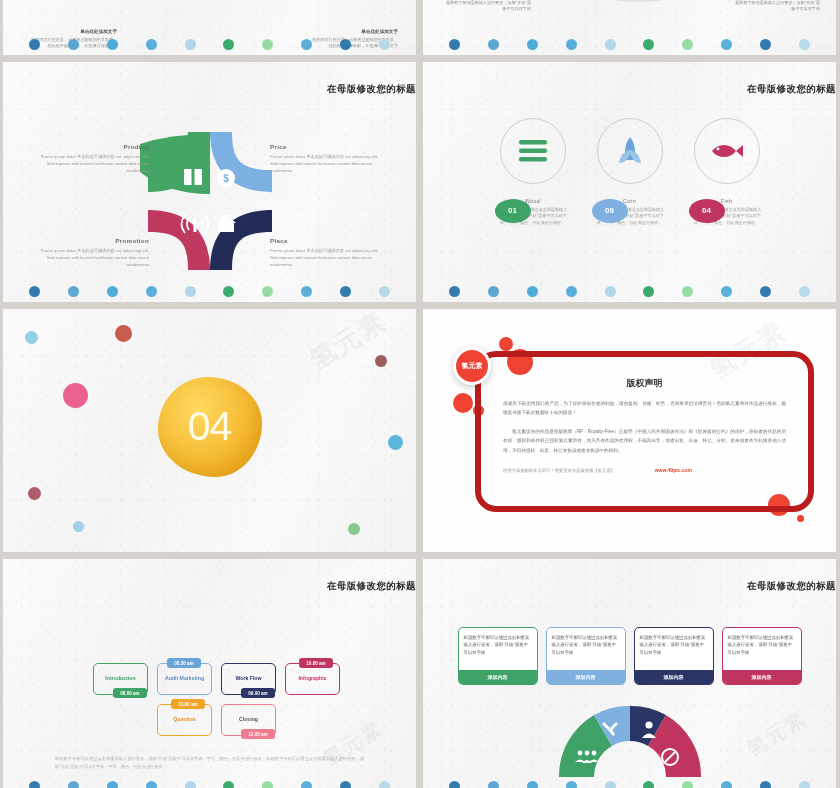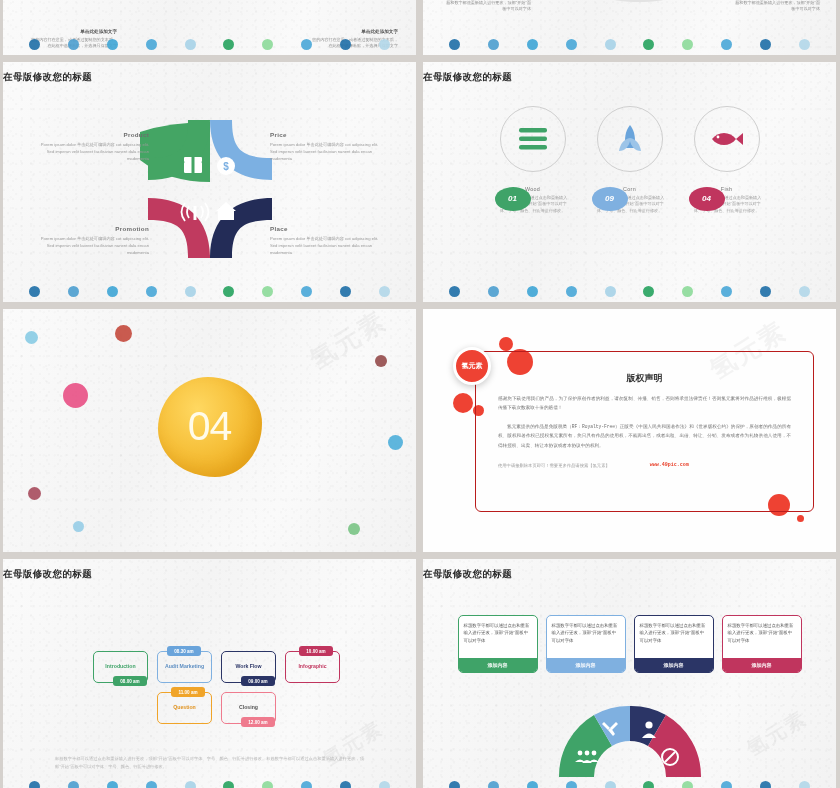--- a/index.html
+++ b/index.html
@@ -24,25 +24,25 @@
     background:
       radial-gradient(circle at 12% 22%, rgba(0,0,0,.020) 0 1px, transparent 1.5px),
       radial-gradient(circle at 38% 64%, rgba(0,0,0,.018) 0 1px, transparent 1.5px),
       radial-gradient(circle at 70% 30%, rgba(0,0,0,.016) 0 1px, transparent 1.5px),
       radial-gradient(circle at 88% 80%, rgba(0,0,0,.020) 0 1px, transparent 1.5px),
       linear-gradient(118deg, #fbfbfb 0%, #f4f4f4 40%, #fafafa 70%, #f2f2f2 100%);
     background-size: 9px 9px, 13px 13px, 11px 11px, 15px 15px, 100% 100%;
   }
   .slide.plain { background: #fefefe; }
   .slide-title {
-    text-align: left;
+    text-align: right;
     font-size: 9.5px;
     font-weight: bold;
     color: #2b2b2b;
-    padding-top: 9px;
+    padding-top: 21px;
     letter-spacing: .4px;
   }
   
   .wm {
     position: absolute;
     color: rgba(0,0,0,.045);
     font-size: 26px;
     font-weight: bold;
     transform: rotate(-32deg);
     pointer-events: none;
@@ -78,21 +78,21 @@
   .circ-item { width: 86px; position: relative; }
   .ring {
     width: 66px; height: 66px; border-radius: 50%;
     border: 1px solid #cfcfcf; margin: 0 auto;
     display: flex; align-items: center; justify-content: center;
   }
   .num-badge {
     position: absolute; left: 5px; bottom: 4px;
     width: 36px; height: 24px; border-radius: 50%;
     color: #fff; font-size: 8px; font-weight: bold;
-    display: flex; align-items: center; justify-content: center; font-style: italic;
+    display: flex; align-items: center; justify-content: center;
   }
   .circ-cap { text-align: center; margin-top: 14px; font-size: 5.4px; color: #777; letter-spacing: .3px; }
   .circ-body { text-align: center; font-size: 4.1px; color: #9b9b9b; line-height: 1.65; margin-top: 2.5px; padding: 0 8px; }
 
   
   .blob-wrap { position: relative; height: 100%; display: flex; flex-direction: column; align-items: center; justify-content: center; }
   .blob {
     width: 104px; height: 100px;
     background: radial-gradient(ellipse at 38% 32%, #ffd861 0%, #f7c23d 42%, #eeac1e 78%, #e9a319 100%);
     border-radius: 48% 52% 45% 55% / 52% 46% 54% 48%;
@@ -100,21 +100,21 @@
     margin-top: -8px;
     box-shadow: inset -6px -8px 14px rgba(190,120,10,.2);
   }
   .blob-num { color: #fffbe9; font-size: 41px; font-weight: 300; letter-spacing: -1px; }
   .sec-title { margin-top: 14px; font-size: 17px; color: #2f2f2f; font-weight: bold; letter-spacing: 1px; }
   .splat { position: absolute; border-radius: 50%; filter: blur(.4px); }
 
   
   .cp-card {
     position: absolute; left: 52px; top: 42px; right: 22px; bottom: 40px;
-    border: 1px solid #b91c1c; border-radius: 6px; background: transparent; font-family: Liberation Mono, monospace;
+    border: 6px solid #b91c1c; border-radius: 21px; background: transparent;
   }
   .cp-h { text-align: center; font-size: 9px; font-weight: bold; color: #333; margin-top: 20px; }
   .cp-p { font-size: 4.6px; color: #6f6f6f; line-height: 2.05; margin: 9px 22px 0 22px; text-align: justify; }
   .cp-p.ind { text-indent: 9px; }
   .cp-foot { display: flex; align-items: center; gap: 40px; margin: 12px 22px 0 22px; }
   .cp-foot .a { font-size: 4.3px; color: #9c9c9c; }
   .cp-foot .b { font-size: 5px; color: #e8402a; font-weight: bold; }
   .logo-badge {
     position: absolute; left: 30px; top: 38px;
     width: 38px; height: 38px; border-radius: 50%;

